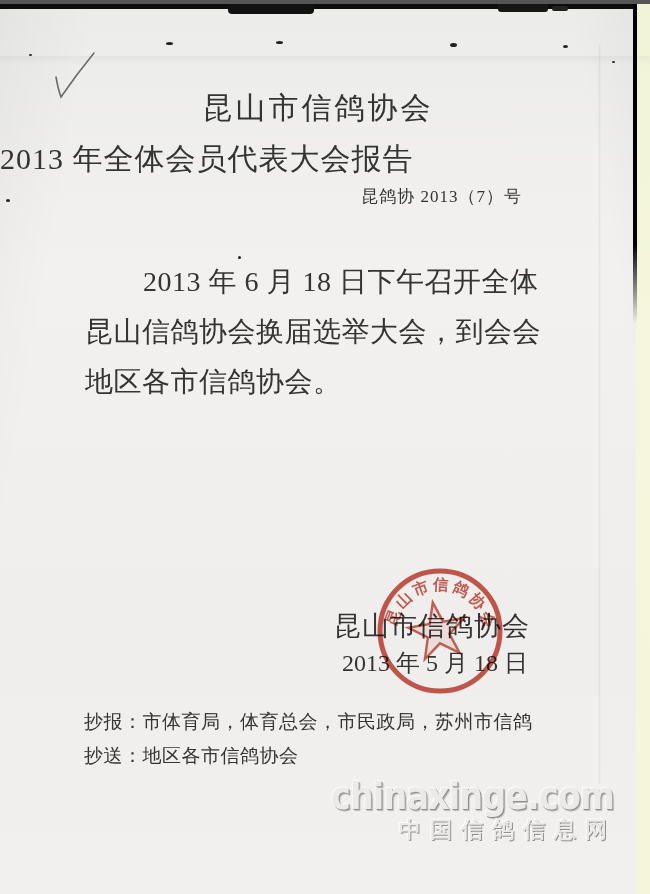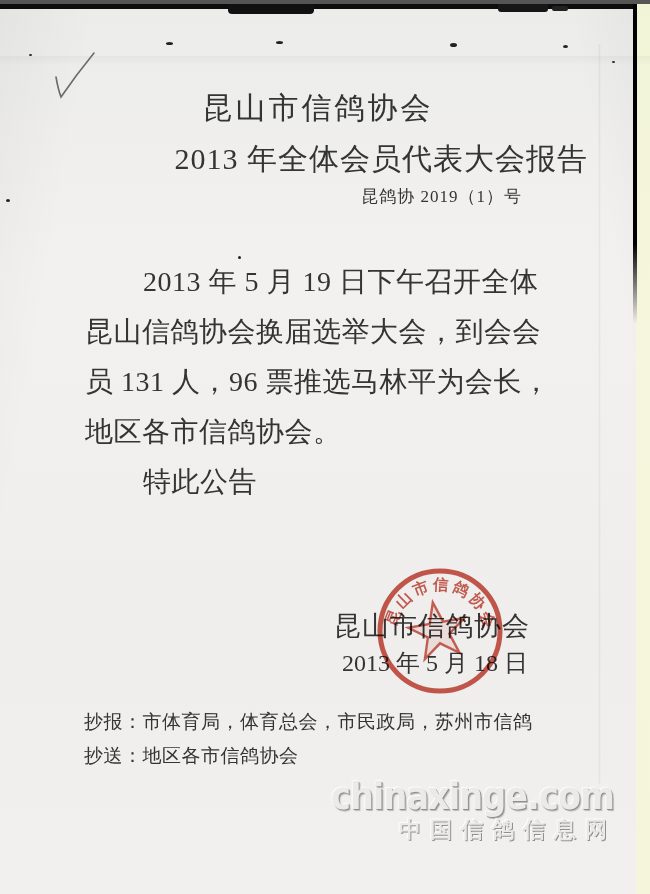--- a/index.html
+++ b/index.html
@@ -27,21 +27,21 @@
   .speck{position:absolute;background:#222;border-radius:50%;}
 
   
   .doc-title{
     position:absolute;left:0;top:84px;width:636px;
     text-align:center;font-size:30px;letter-spacing:3px;font-weight:500;
     white-space:nowrap;
   }
   .doc-subtitle{
     position:absolute;left:0;top:135px;width:588px;
-    text-align:right;font-size:30px;letter-spacing:1px;font-weight:500;
+    text-align:left;font-size:30px;letter-spacing:1px;font-weight:500;
     white-space:nowrap;
   }
   .doc-ref{
     position:absolute;right:128px;top:181px;
     font-size:17px;letter-spacing:1px;white-space:nowrap;
   }
   .doc-body{
     position:absolute;left:85px;top:253px;
     font-size:28px;line-height:50px;letter-spacing:0.5px;
   }
@@ -105,28 +105,26 @@
   <div class="speck" style="left:6px;top:195px;width:4px;height:3px"></div>
   <div class="speck" style="left:612px;top:57px;width:3px;height:2px"></div>
   <div class="speck" style="left:238px;top:252px;width:3px;height:3px"></div>
 
   <svg width="60" height="60" style="position:absolute;left:44px;top:42px;">
     <path d="M 12 31 Q 14 43 17 51 Q 32 29 50 7" fill="none" stroke="#6b6b6b" stroke-width="1.6" stroke-linecap="round"></path>
   </svg>
 
   <div class="doc-title">昆山市信鸽协会</div>
   <div class="doc-subtitle">2013 年全体会员代表大会报告</div>
-  <div class="doc-ref">昆鸽协 2019（1）号</div>
+  <div class="doc-ref">昆鸽协 2013（7）号</div>
 
   <div class="doc-body">
-    <div class="line indent">2013 年 5 月 19 日下午召开全体</div>
+    <div class="line indent">2013 年 6 月 18 日下午召开全体</div>
     <div class="line">昆山信鸽协会换届选举大会，到会会</div>
-    <div class="line">员 131 人，96 票推选马林平为会长，</div>
     <div class="line">地区各市信鸽协会。</div>
-    <div class="line indent">特此公告</div>
   </div>
 
   <div class="sig-org">昆山市信鸽协会</div>
   <div class="sig-date">2013 年 5 月 18 日</div>
 
   <svg class="seal" width="140" height="146" viewBox="0 0 140 146">
     <defs>
       <path id="sealTopArc" d="M 23.4 68.8 A 45 45 0 0 1 112.6 68.8"></path>
     </defs>
     <circle cx="68" cy="71" r="60" fill="none" stroke="#c23a2b" stroke-width="5" stroke-opacity="0.9"></circle>

